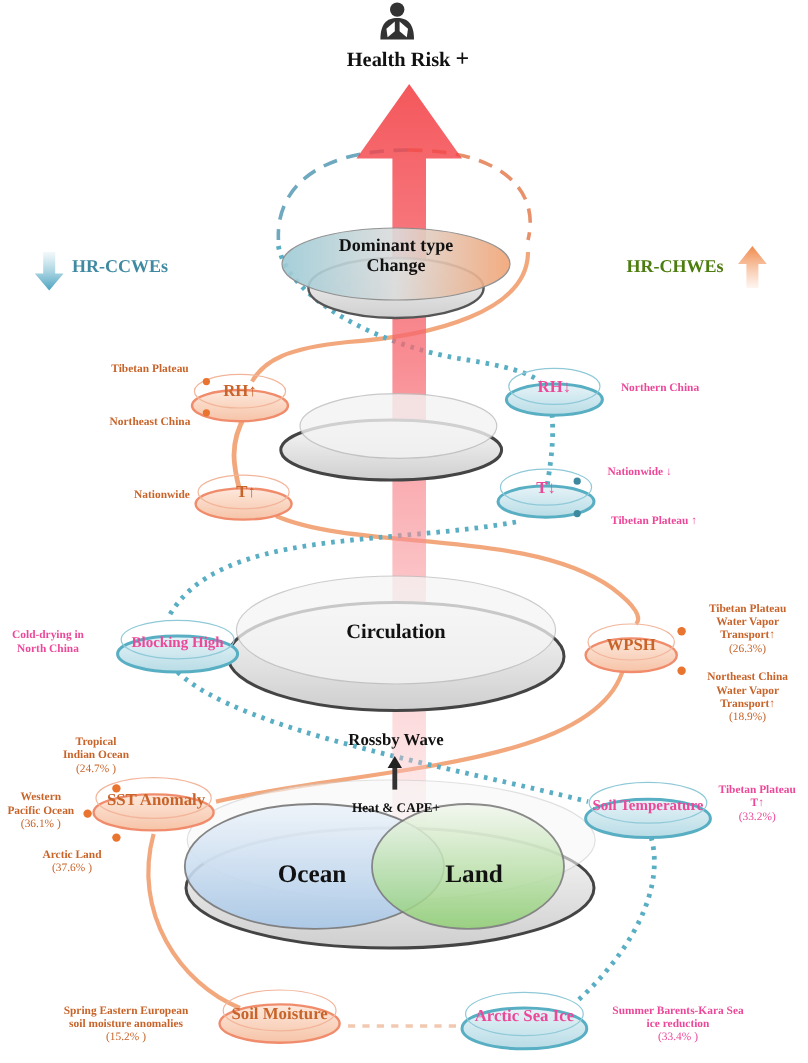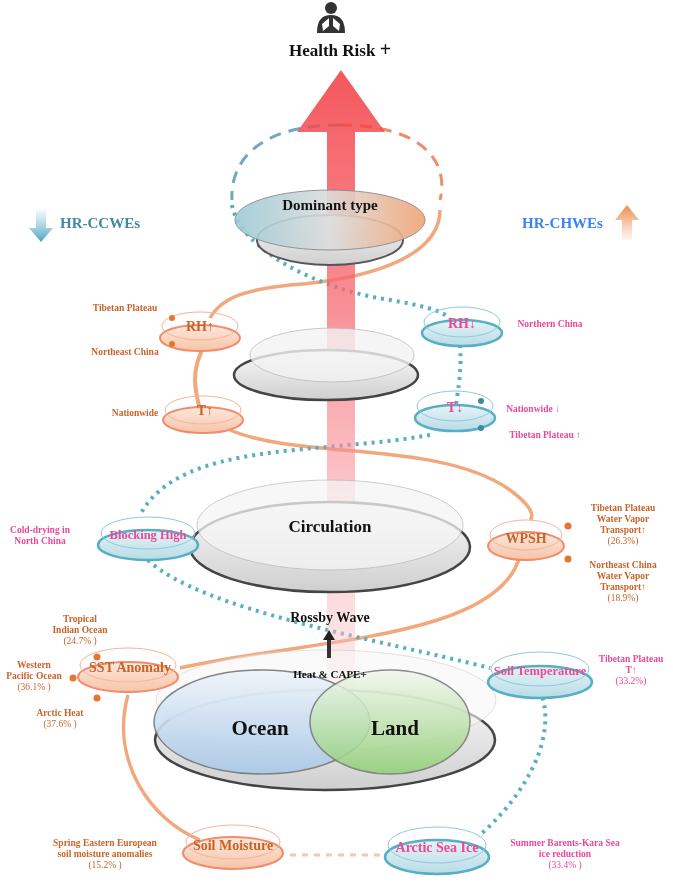--- a/index.html
+++ b/index.html
@@ -179,36 +179,37 @@
   </g>
 </svg>
 
 <div class="lbl dark" style="left:250px; top:38px; width:180px; font-size:17px;">
   <span>Health Risk</span>
   <span style="font-size:20px;">+</span>
 </div>
 
 <div class="lbl dark" style="left:250px; top:197px; width:160px; font-size:15px;">
   <div>Dominant type</div>
+  <div>Change</div>
 </div>
 <div class="lbl tealbright" style="left:55px; top:215px; width:90px; font-size:15px; color:#3f8aa2;">HR-CCWEs</div>
-<div class="lbl" style="left:515px; top:215px; width:95px; font-size:15px; color:#3b82f6;">HR-CHWEs</div>
+<div class="lbl" style="left:515px; top:215px; width:95px; font-size:15px; color:#4d7c0f;">HR-CHWEs</div>
 
 <div class="lbl dark" style="left:265px; top:338px; width:130px; font-size:17px;">
 </div>
 <div class="lbl orange" style="left:175px; top:319px; width:50px; font-size:14px;">RH↑</div>
 <div class="lbl orange small" style="left:80px; top:303px; width:90px;">Tibetan Plateau</div>
 <div class="lbl orange small" style="left:80px; top:347px; width:90px;">Northeast China</div>
 <div class="lbl orange" style="left:180px; top:403px; width:50px; font-size:14px;">T↑</div>
 <div class="lbl orange small" style="left:100px; top:408px; width:70px;">Nationwide</div>
 
 <div class="lbl teal" style="left:437px; top:316px; width:50px; font-size:14px;">RH↓</div>
 <div class="lbl teal small" style="left:510px; top:319px; width:80px;">Northern China</div>
 <div class="lbl teal" style="left:430px; top:400px; width:50px; font-size:14px;">T↓</div>
-<div class="lbl teal small" style="left:498px; top:389px; width:70px;margin-top:15px;">Nationwide ↓</div>
+<div class="lbl teal small" style="left:498px; top:389px; width:70px;">Nationwide ↓</div>
 <div class="lbl teal small" style="left:500px; top:430px; width:90px;">Tibetan Plateau ↑</div>
 
 <div class="lbl dark" style="left:270px; top:517px; width:120px; font-size:17px;">Circulation</div>
 <div class="lbl teal" style="left:98px; top:528px; width:100px; font-size:12.5px;">Blocking High</div>
 <div class="lbl teal small" style="left:0px; top:525px; width:80px;">
   <div>Cold-drying in</div>
   <div>North China</div>
 </div>
 <div class="lbl orange" style="left:496px; top:531px; width:60px; font-size:14px;">WPSH</div>
 <div class="lbl orange small" style="left:578px; top:503px; width:90px;">
@@ -234,21 +235,21 @@
   <div>Tropical</div>
   <div>Indian Ocean</div>
   <div class="pct">(24.7% )</div>
 </div>
 <div class="lbl orange small" style="left:0px; top:660px; width:68px;">
   <div>Western</div>
   <div>Pacific Ocean</div>
   <div class="pct">(36.1% )</div>
 </div>
 <div class="lbl orange small" style="left:20px; top:708px; width:80px;">
-  <div>Arctic Heat</div>
+  <div>Arctic Land</div>
   <div class="pct">(37.6% )</div>
 </div>
 
 <div class="lbl teal" style="left:488px; top:664px; width:104px; font-size:12.5px;">Soil Temperature</div>
 <div class="lbl teal small" style="left:590px; top:654px; width:82px;">
   <div>Tibetan Plateau</div>
   <div>T↑</div>
   <div class="pct">(33.2%)</div>
 </div>
 

